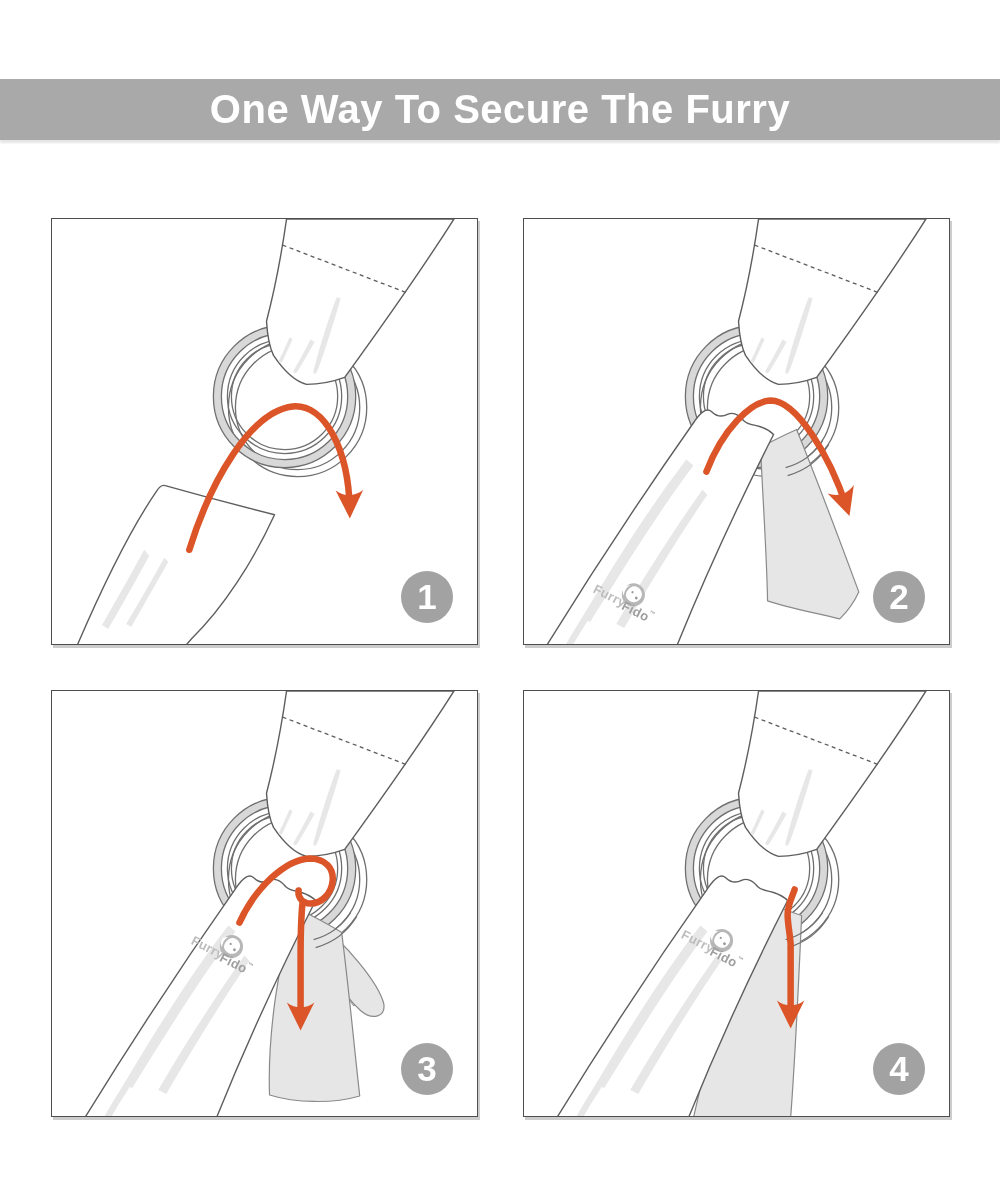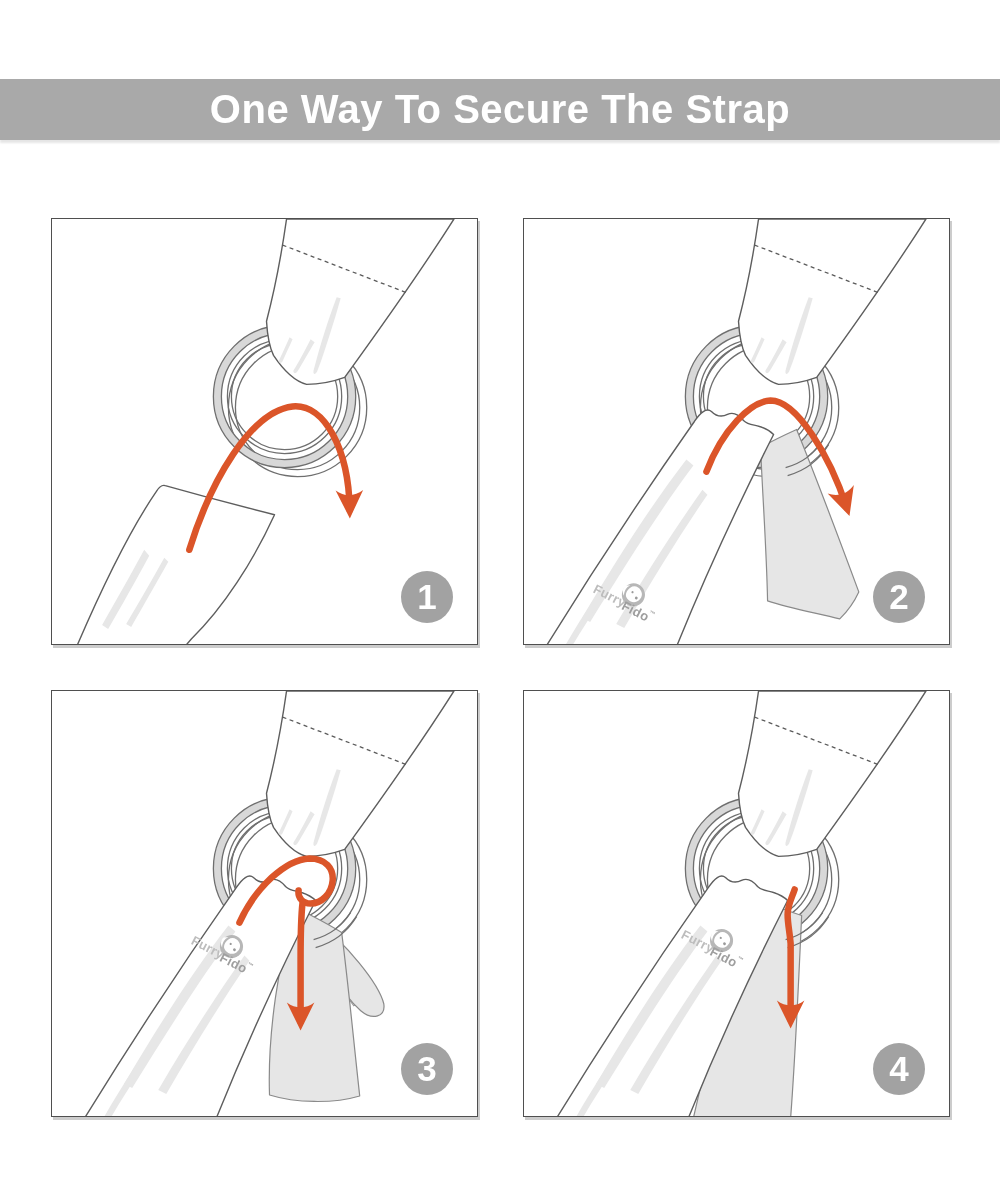--- a/index.html
+++ b/index.html
@@ -85,21 +85,21 @@
         <circle cx="36" cy="-18" r="1.1" fill="#9a9a9a"></circle>
         <circle cx="42" cy="-14.5" r="1.4" fill="#9a9a9a"></circle>
         <text class="lt1" x="0" y="0">Furry</text>
         <text class="lt2" x="33" y="2">Fido</text>
         <text class="lt3" x="60" y="-6">™</text>
       </g>
     </defs>
   </svg>
 
   <div class="banner">
-    <span>One Way To Secure The Strap</span>
+    <span>One Way To Secure The Furry</span>
   </div>
 
   <div class="panel" id="panel1">
     <svg viewBox="0 0 424 424">
       <use href="#g-ring"></use>
       <use href="#g-top"></use>
       <g>
         <path class="strap" d="M113,266 C152,277 190,287 222,295
                                C201,341 171,388 139,419 L133,426 L24,428
                                C48,372 78,310 104,272 C107,267 110,265 113,266 Z"></path>

